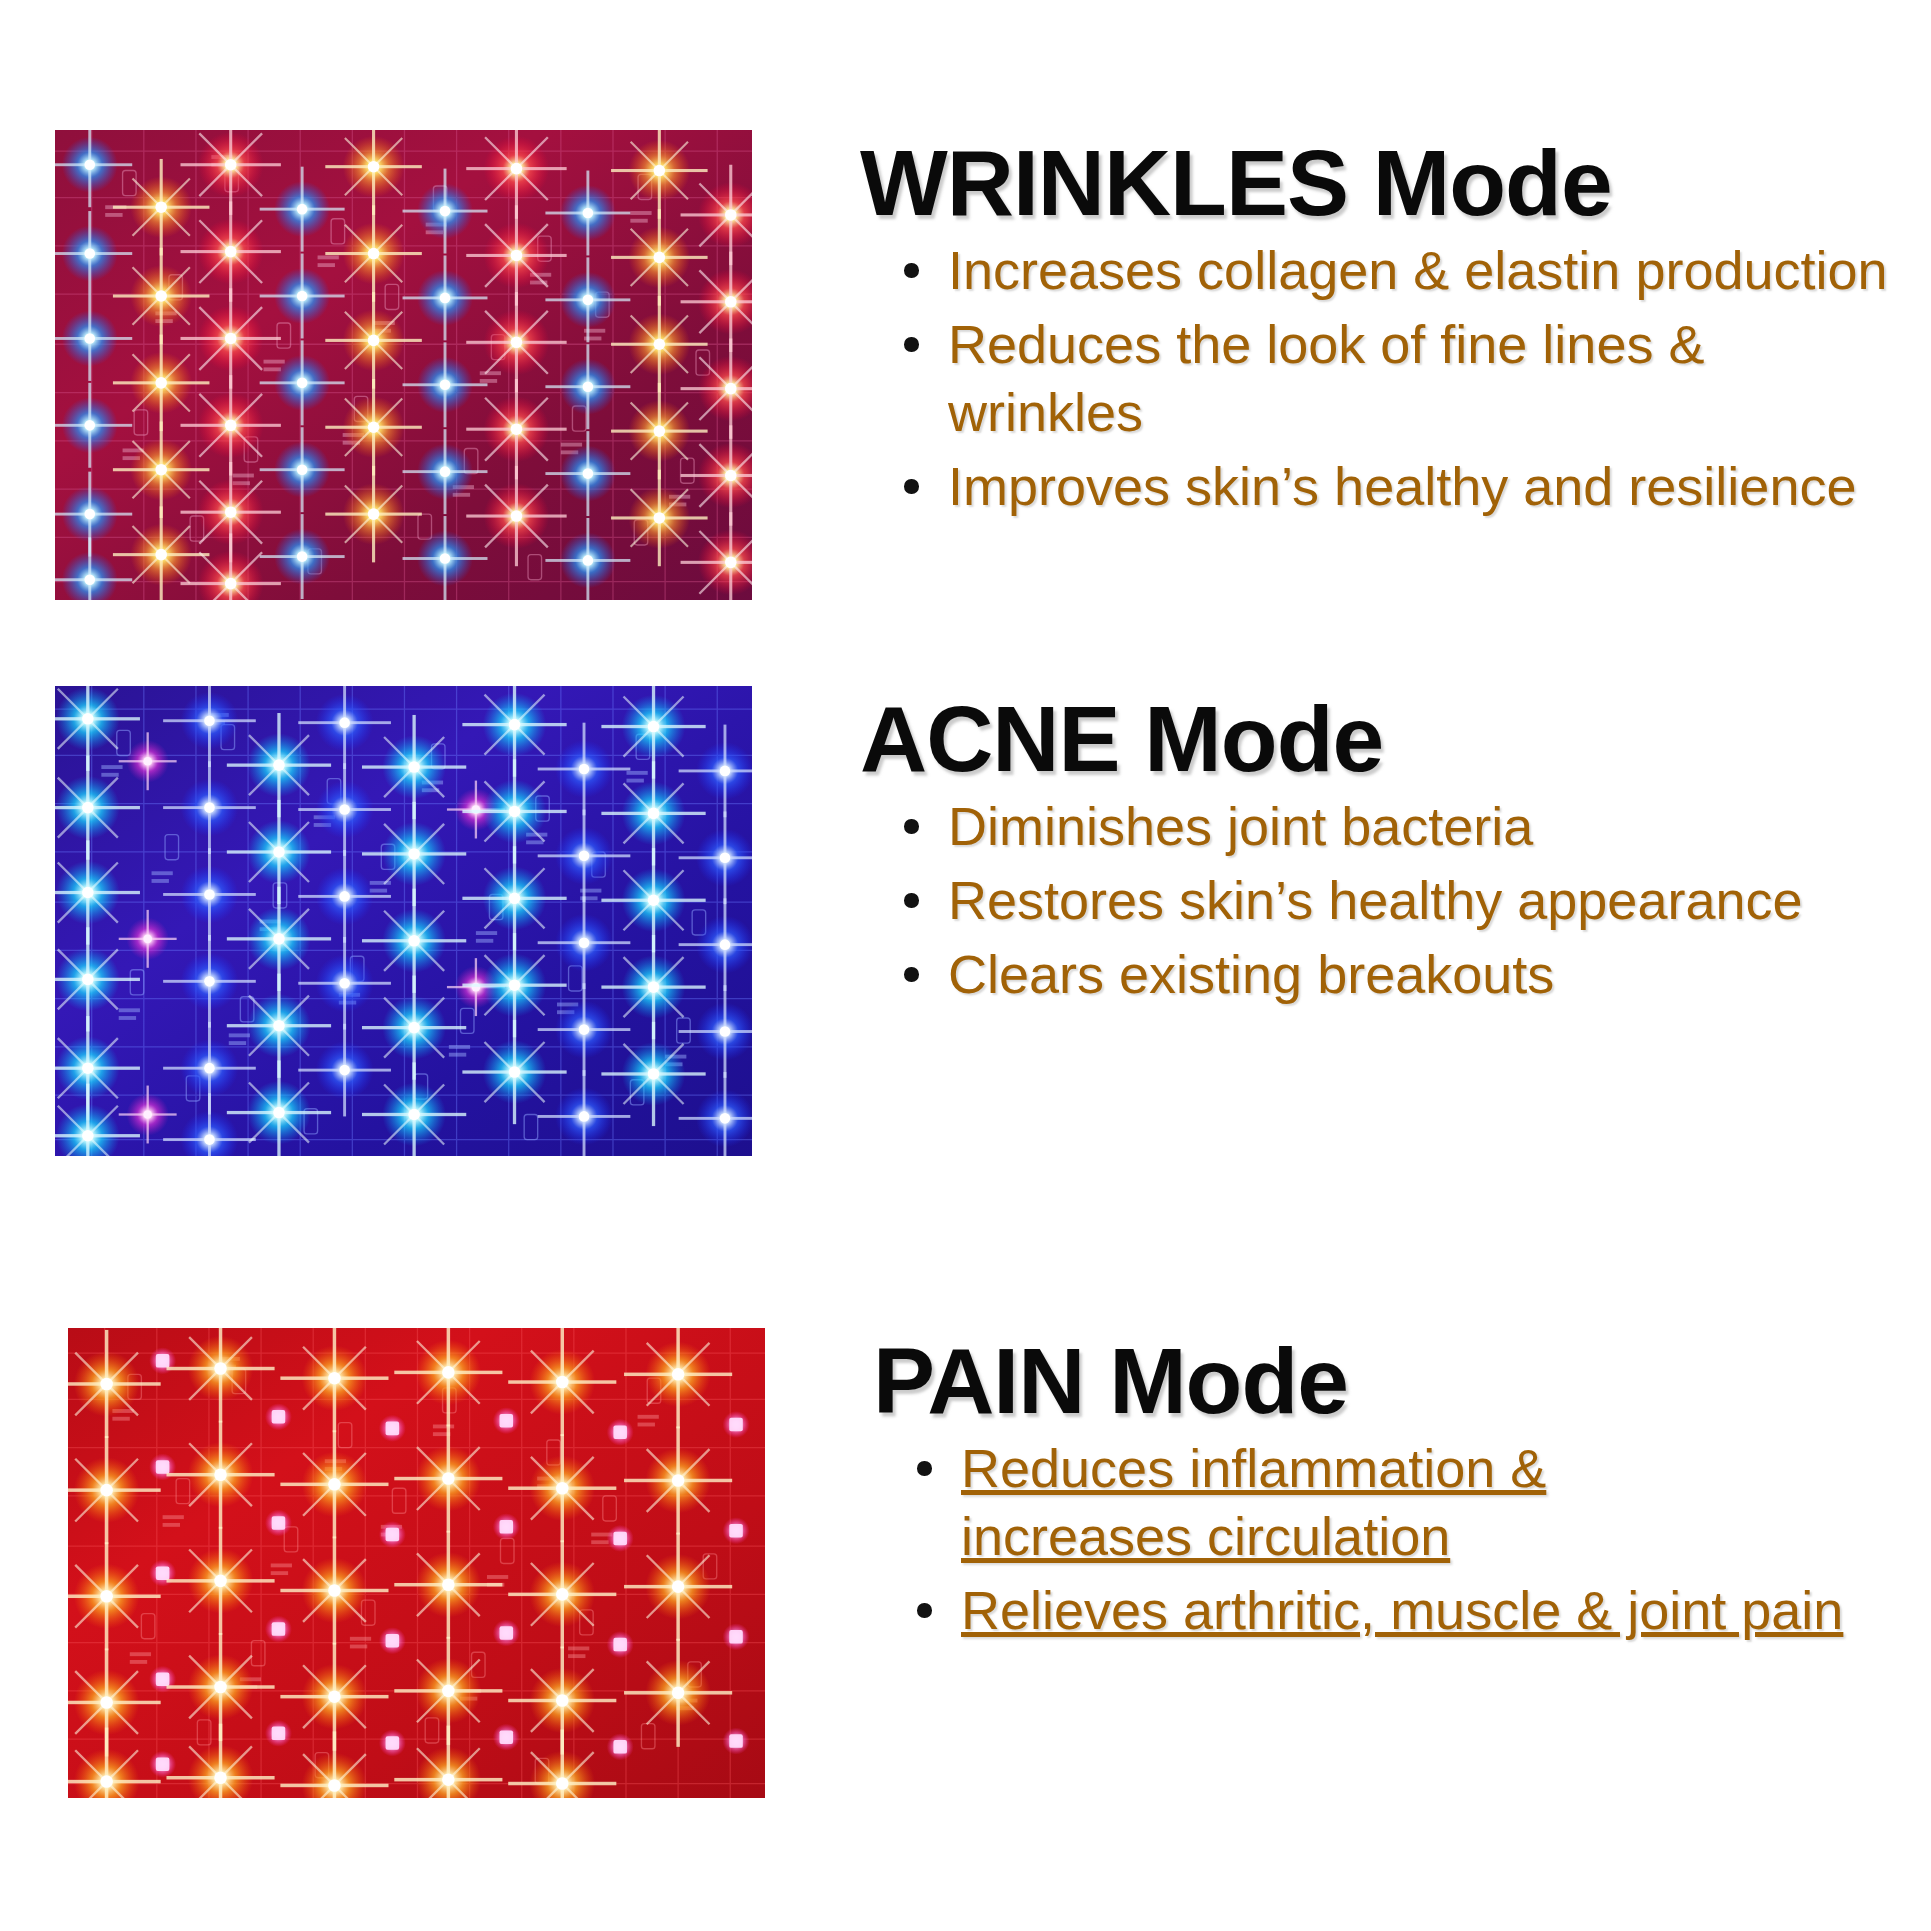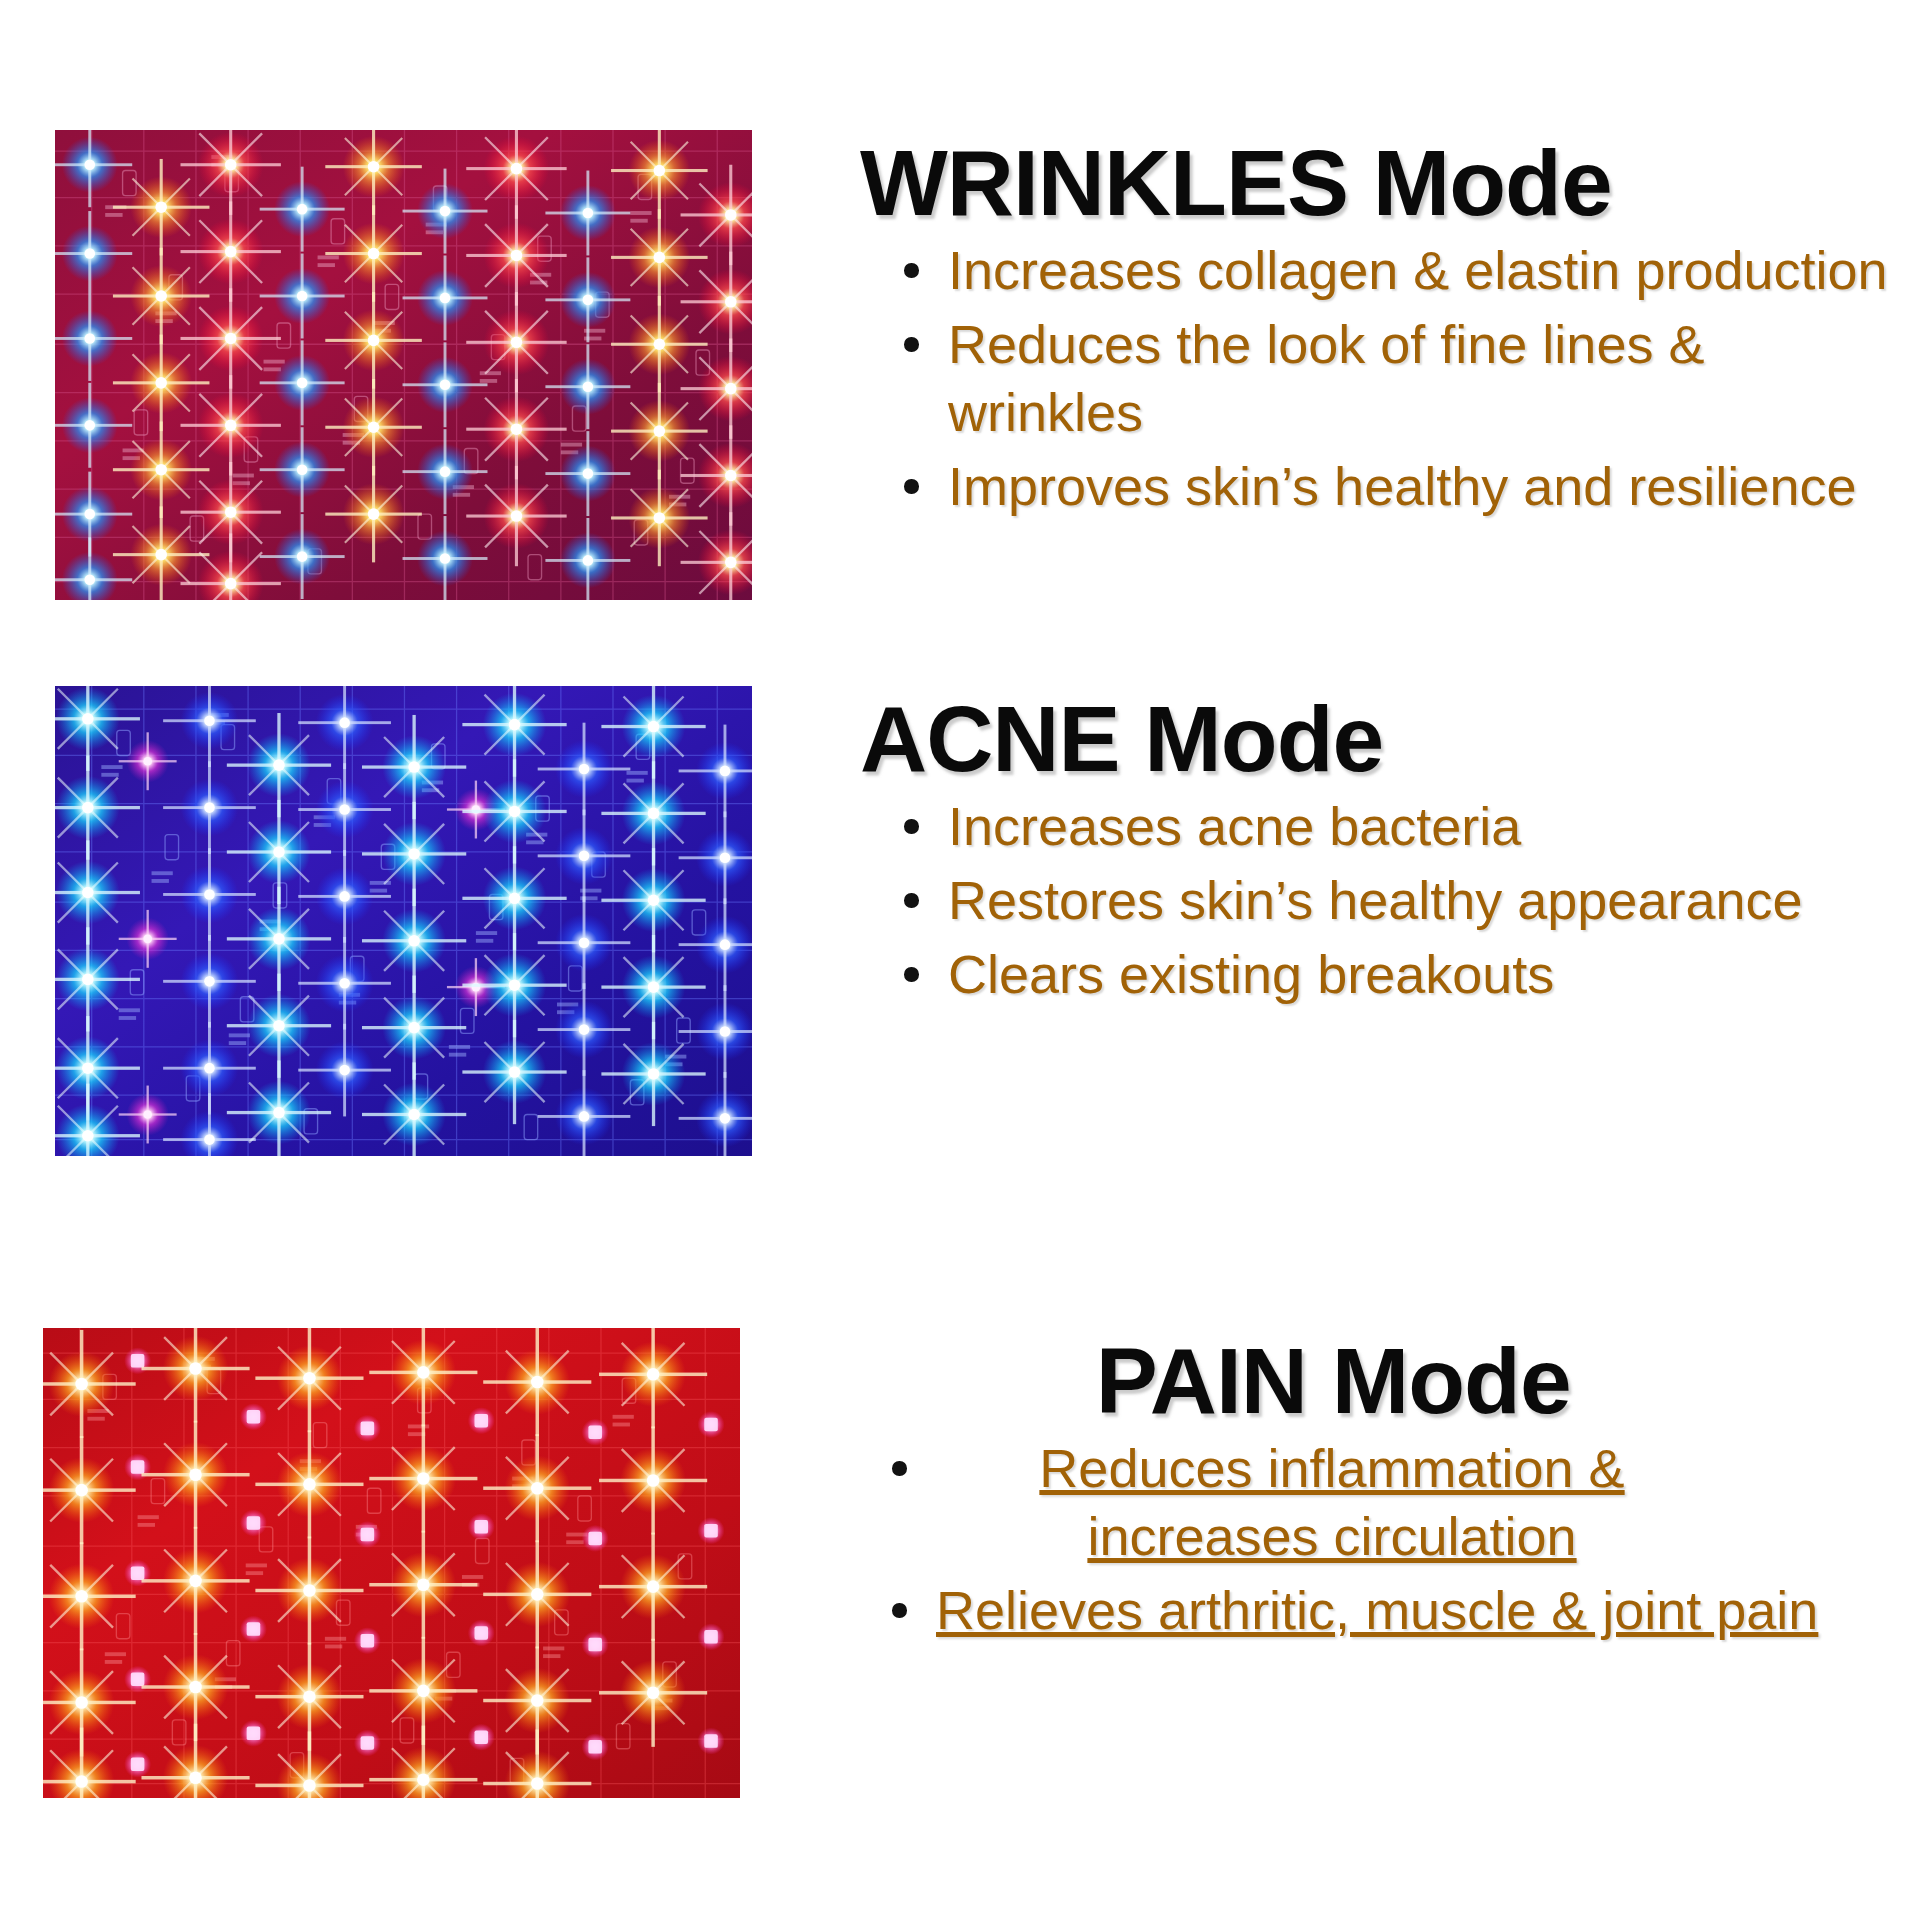--- a/index.html
+++ b/index.html
@@ -24,21 +24,21 @@
 
   .mode-row {
     position: absolute;
     display: flex;
     align-items: flex-start;
   }
 
   
   #row-wrinkles { left: 55px;  top: 130px;  }
   #row-acne     { left: 55px;  top: 686px;  }
-  #row-pain     { left: 43px;  top: 1328px; text-align: center; }
+  #row-pain     { left: 68px;  top: 1328px; }
 
   
   .led-panel {
     position: relative;
     width: 697px;
     height: 470px;
     flex: 0 0 auto;
     overflow: hidden;
     background: #2a0a1c;
   }
@@ -492,21 +492,21 @@
             <use href="#starBB" x="694" y="448"></use>
         </g>
       </svg>
     </div>
 
     <div class="mode-text">
       <h2 class="mode-heading">ACNE Mode</h2>
       <ul class="bullet-list">
         <li class="bullet-item">
           <span class="dot"></span>
-          <span>Increases acne bacteria</span>
+          <span>Diminishes joint bacteria</span>
         </li>
         <li class="bullet-item">
           <span class="dot"></span>
           <span>Restores skin’s healthy appearance</span>
         </li>
         <li class="bullet-item">
           <span class="dot"></span>
           <span>Clears existing breakouts</span>
         </li>
       </ul>

